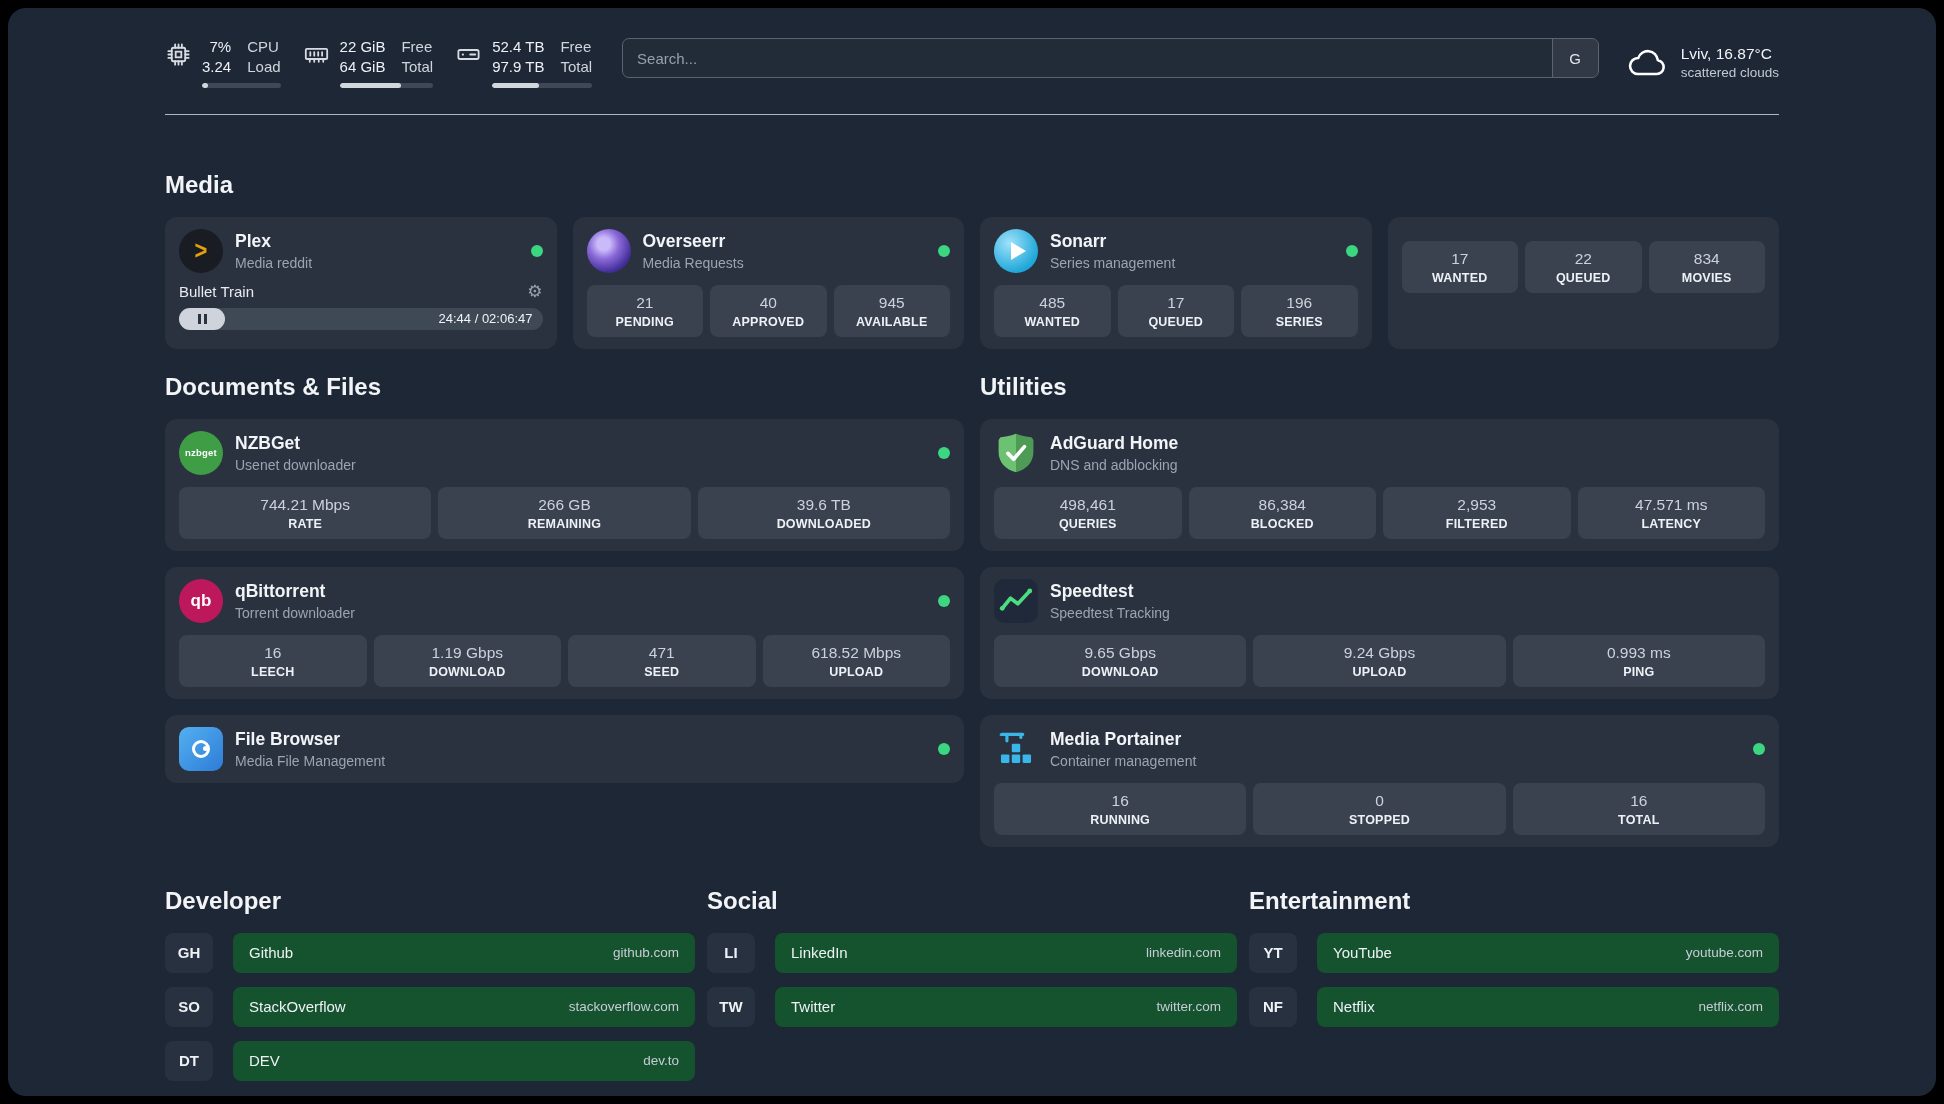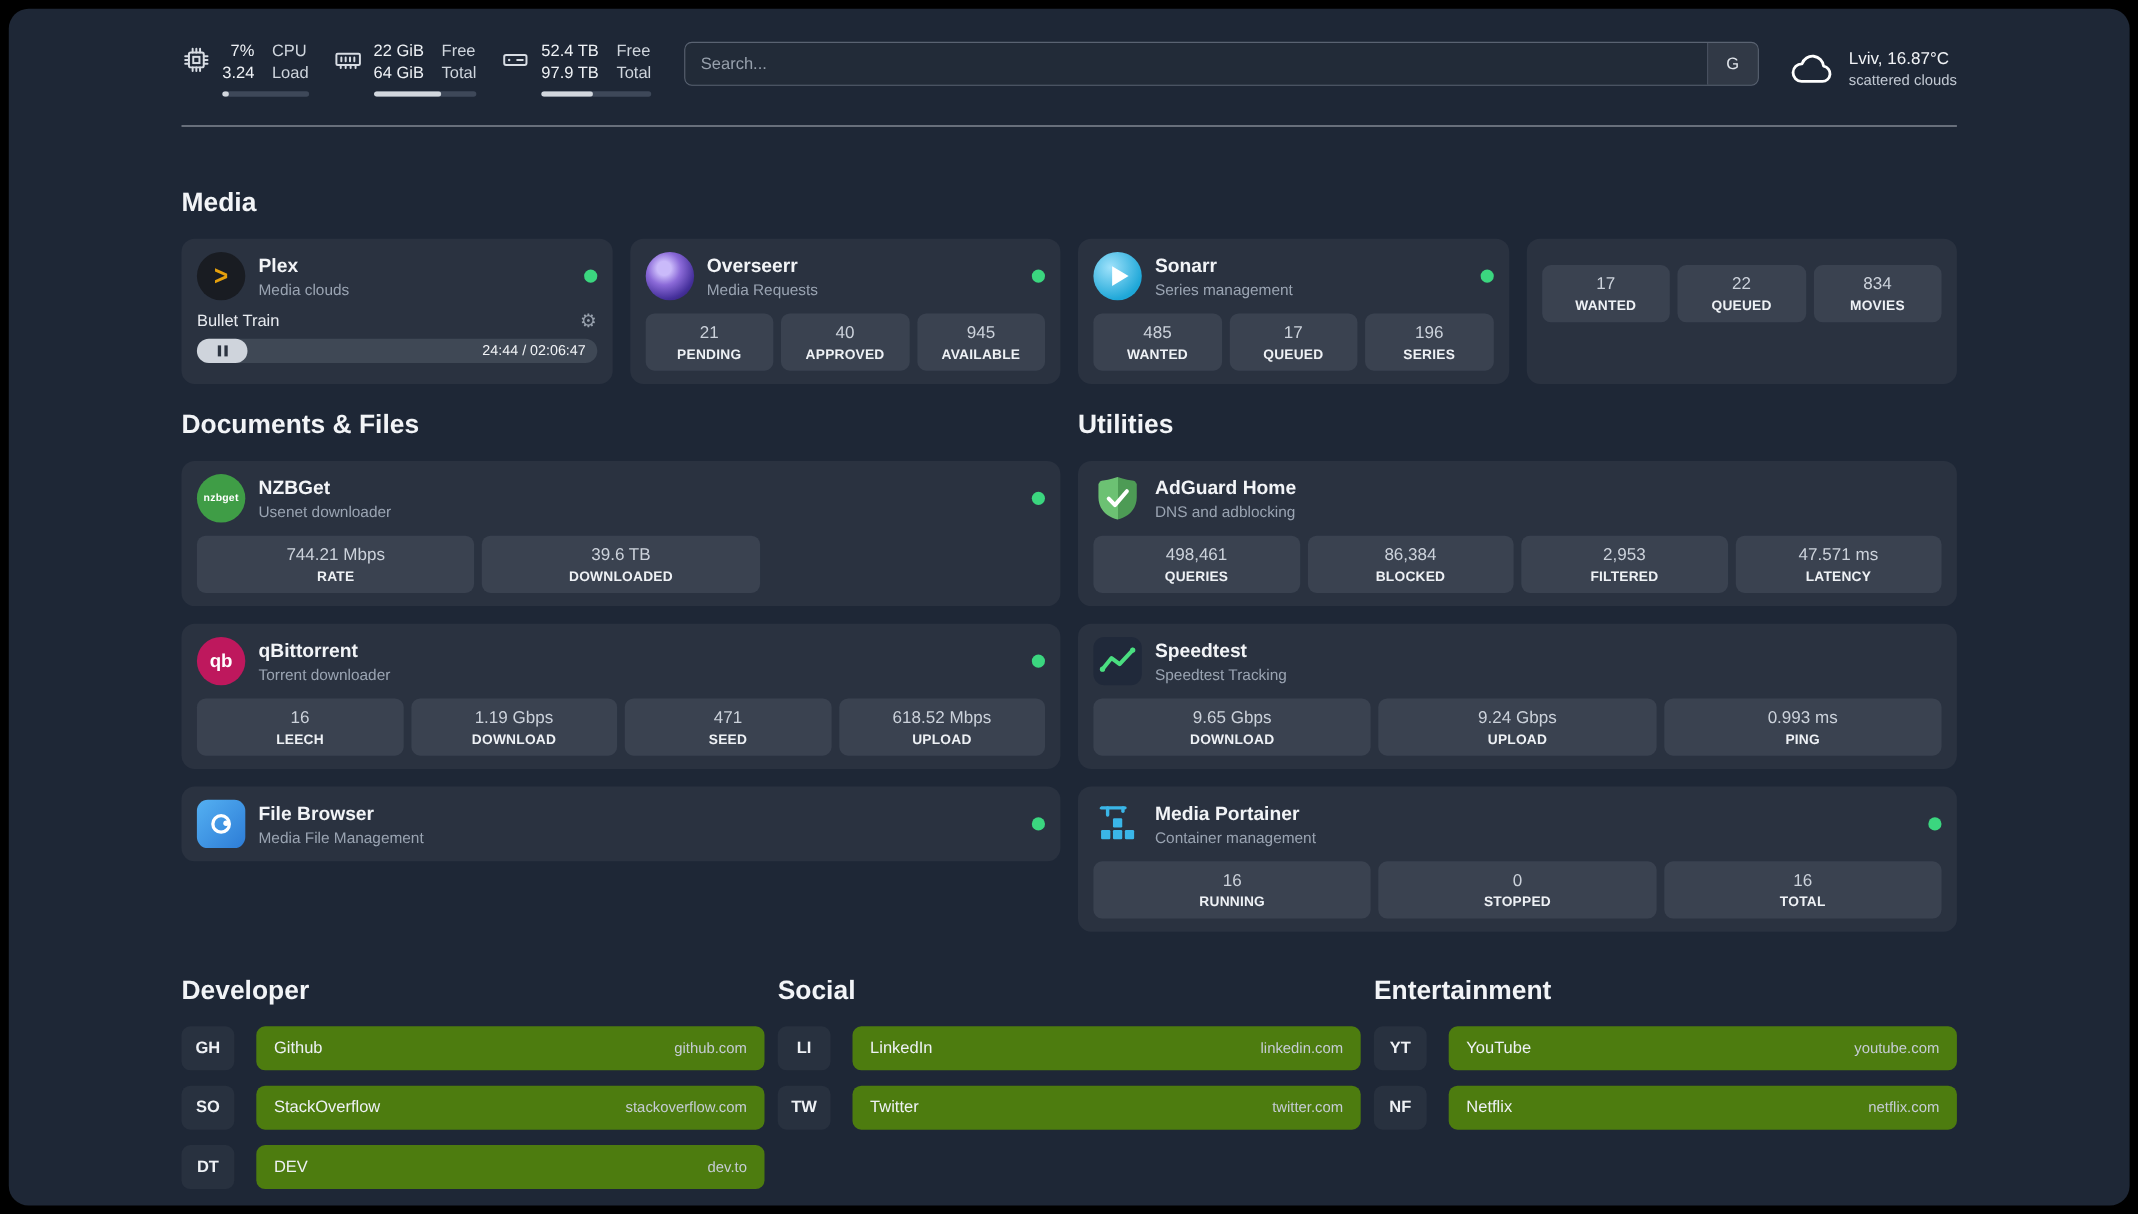--- a/index.html
+++ b/index.html
@@ -82,21 +82,21 @@
   .fb-ring::after { content:""; position:absolute; right:-1px; top:50%; width:5px; height:5px; margin-top:-2.5px; background:#fff; border-radius:50%; }
   .speedtest { border-radius:10px; background:#20293a; }
 
   
   .bookmarks { display:grid; grid-template-columns:repeat(3,1fr); gap:12px; margin-top:40px; padding-bottom:40px; }
   .bm-title { margin-bottom:18px; }
   .bm-list { display:flex; flex-direction:column; gap:14px; }
   .bm-row { display:flex; align-items:flex-end; gap:20px; height:40px; cursor:pointer; }
   .bm-abbr { width:48px; height:40px; border-radius:8px; background:#28313f; color:#eef1f5; font-weight:700; font-size:15px;
              display:flex; align-items:center; justify-content:center; flex:0 0 48px; }
-  .bm-bar { flex:1; height:40px; border-radius:8px; background:#4d7c0f; display:flex; align-items:center; padding:0 16px; min-width:0; }
+  .bm-bar { flex:1; height:40px; border-radius:8px; background:#14532d; display:flex; align-items:center; padding:0 16px; min-width:0; }
   .bm-name { font-size:15px; color:#eef1f5; white-space:nowrap; }
   .bm-url { margin-left:auto; font-size:13.5px; color:#c6ccd5; white-space:nowrap; }
 </style>
 </head>
 <body>
 
 <div class="app">
   <div class="content">
 
     <header class="topbar">
@@ -180,21 +180,21 @@
     <h2 class="section-title media-title">Media</h2>
     <div class="grid4">
 
       <div class="card">
         <div class="card-head">
           <span class="icon plex">
               <span class="plex-chev">&gt;</span>
             </span>
           <div class="titles">
             <div class="app-name">Plex</div>
-            <div class="app-sub">Media clouds</div>
+            <div class="app-sub">Media reddit</div>
           </div>
           <span class="dot"></span>
         </div>
         <div class="player">
           <div class="player-row">
             <span>Bullet Train</span>
             <span class="gear">⚙</span>
           </div>
           <div class="seek">
             <span class="pause">
@@ -290,20 +290,24 @@
               <div class="titles">
                 <div class="app-name">NZBGet</div>
                 <div class="app-sub">Usenet downloader</div>
               </div>
               <span class="dot"></span>
             </div>
             <div class="stats c3">
               <div class="stat">
                 <div class="sv">744.21 Mbps</div>
                 <div class="sl">RATE</div>
+              </div>
+              <div class="stat">
+                <div class="sv">266 GB</div>
+                <div class="sl">REMAINING</div>
               </div>
               <div class="stat">
                 <div class="sv">39.6 TB</div>
                 <div class="sl">DOWNLOADED</div>
               </div>
             </div>
           </div>
 
           <div class="card">
             <div class="card-head">

